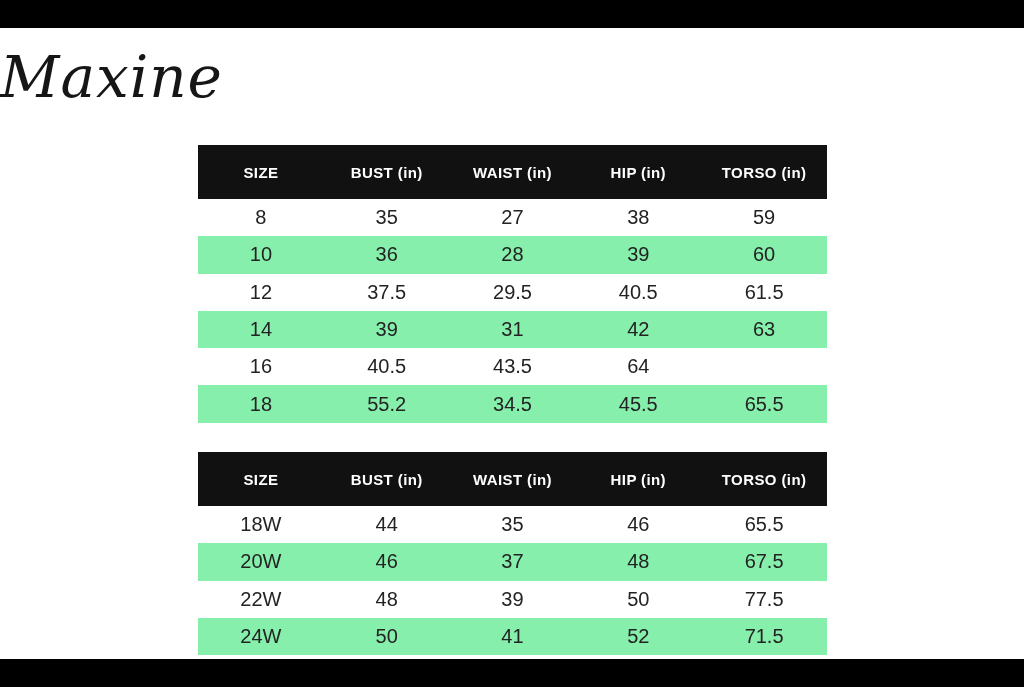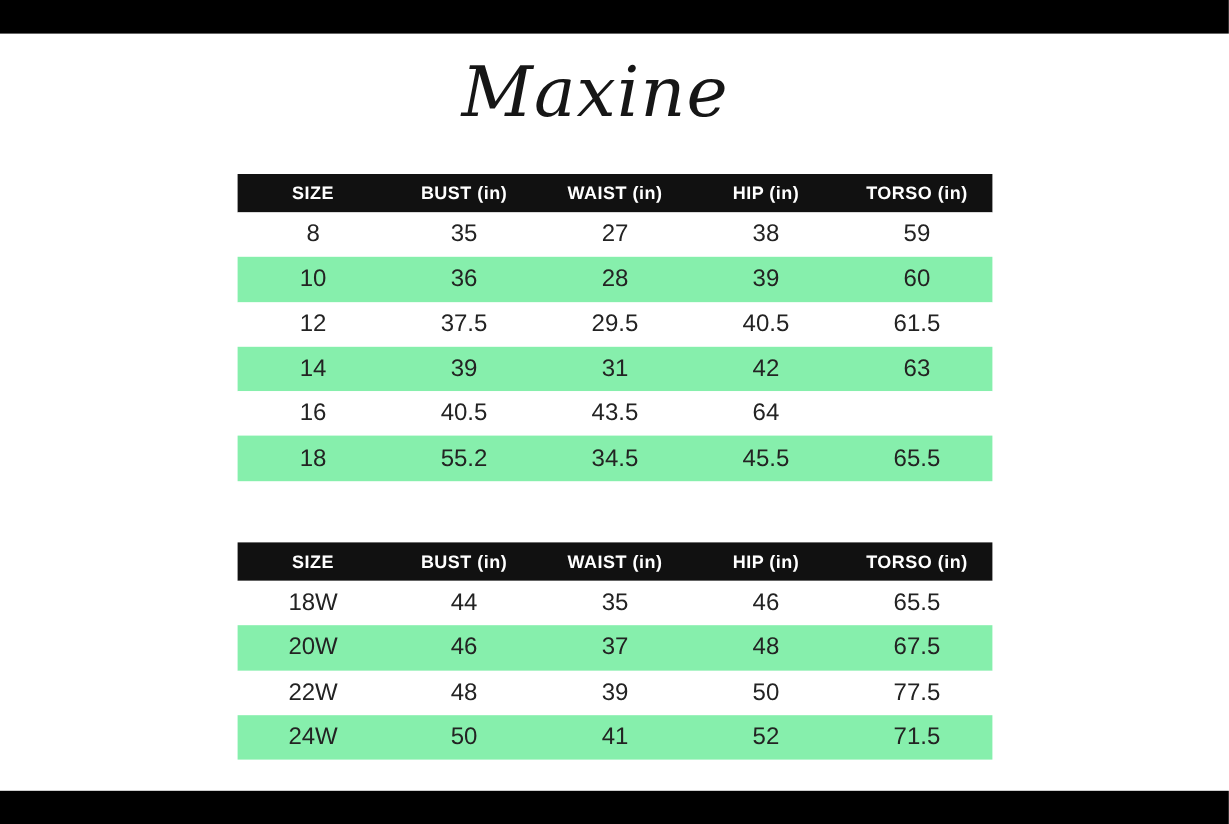--- a/index.html
+++ b/index.html
@@ -21,42 +21,41 @@
     background: #000000;
   }
   .letterbox-top { top: 0; height: 28px; }
   .letterbox-bottom { bottom: 0; height: 28px; }
 
   .logo {
     position: absolute;
     top: 46px;
     left: 0;
     width: 992px;
-    text-align: center;
     font-family: "DejaVu Serif", serif;
     font-style: italic;
     font-weight: 500;
     font-size: 58px;
     letter-spacing: 1px;
     color: #161616;
     line-height: 1.1;
   }
 
   .size-table {
     position: absolute;
     left: 198px;
     width: 629px;
   }
   #table-regular { top: 145px; }
   #table-plus   { top: 452px; }
 
   .thead {
     display: grid;
     grid-template-columns: repeat(5, 1fr);
-    height: 32px;
+    height: 54px;
     align-items: center;
     background: #111111;
   }
   .th {
     color: #ffffff;
     font-weight: bold;
     font-size: 15px;
     letter-spacing: 0.4px;
     text-align: center;
   }

